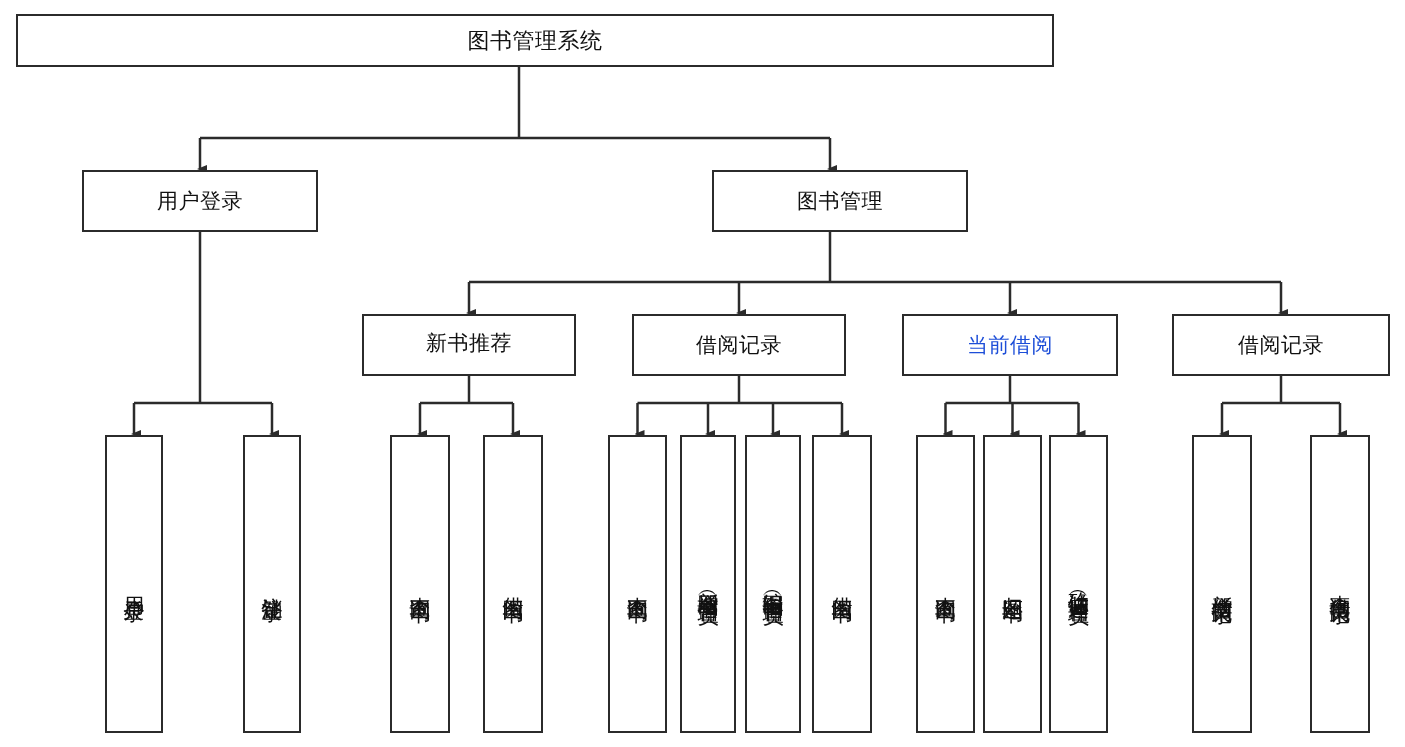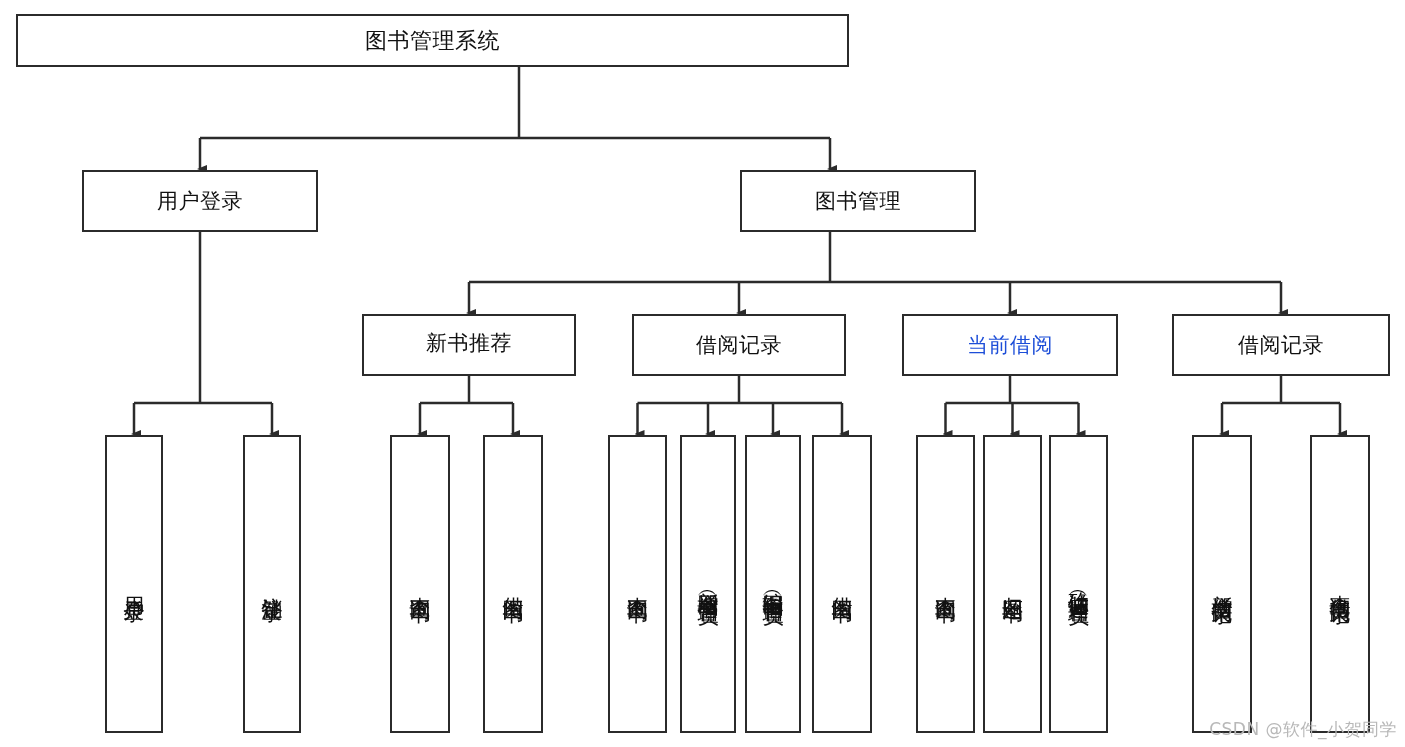--- a/index.html
+++ b/index.html
@@ -114,27 +114,27 @@
         <line x1="1012.5" y1="403" x2="1012.5" y2="434" stroke="#2b2b2b" stroke-width="2.5" marker-end="url(#arrow)"></line>
         <line x1="1078.5" y1="403" x2="1078.5" y2="434" stroke="#2b2b2b" stroke-width="2.5" marker-end="url(#arrow)"></line>
         <line x1="1281" y1="376" x2="1281" y2="403" stroke="#2b2b2b" stroke-width="2.5"></line>
         <line x1="1222" y1="403" x2="1340" y2="403" stroke="#2b2b2b" stroke-width="2.5"></line>
         <line x1="1222" y1="403" x2="1222" y2="434" stroke="#2b2b2b" stroke-width="2.5" marker-end="url(#arrow)"></line>
         <line x1="1340" y1="403" x2="1340" y2="434" stroke="#2b2b2b" stroke-width="2.5" marker-end="url(#arrow)"></line>
       </g>
   </svg>
 
   <div id="node-layer">
-      <div class="node horiz root" style="left: 16px; top: 14px; width: 833px; height: 53px; border-color: rgb(43, 43, 43); background: rgb(255, 255, 255); color: rgb(17, 17, 17);">
+      <div class="node horiz root" style="left: 16px; top: 14px; width: 1038px; height: 53px; border-color: rgb(43, 43, 43); background: rgb(255, 255, 255); color: rgb(17, 17, 17);">
         <span class="label">图书管理系统</span>
       </div>
       <div class="node horiz" style="left: 82px; top: 170px; width: 236px; height: 62px; border-color: rgb(43, 43, 43); background: rgb(255, 255, 255); color: rgb(17, 17, 17);">
         <span class="label">用户登录</span>
       </div>
-      <div class="node horiz" style="left: 712px; top: 170px; width: 236px; height: 62px; border-color: rgb(43, 43, 43); background: rgb(255, 255, 255); color: rgb(17, 17, 17); margin-left: 28px;">
+      <div class="node horiz" style="left: 712px; top: 170px; width: 256px; height: 62px; border-color: rgb(43, 43, 43); background: rgb(255, 255, 255); color: rgb(17, 17, 17);">
         <span class="label">图书管理</span>
       </div>
       <div class="node horiz" style="left: 362px; top: 314px; width: 214px; height: 62px; border-color: rgb(43, 43, 43); background: rgb(255, 255, 255); color: rgb(17, 17, 17); font-family: Liberation Mono, monospace;">
         <span class="label">新书推荐</span>
       </div>
       <div class="node horiz" style="left: 632px; top: 314px; width: 214px; height: 62px; border-color: rgb(43, 43, 43); background: rgb(255, 255, 255); color: rgb(17, 17, 17);">
         <span class="label">借阅记录</span>
       </div>
       <div class="node horiz" style="left: 902px; top: 314px; width: 216px; height: 62px; border-color: rgb(43, 43, 43); background: rgb(255, 255, 255); color: #1d4ed8;">
         <span class="label">当前借阅</span>
@@ -176,14 +176,13 @@
         <span class="label">确认归还（管理员）</span>
       </div>
       <div class="node vert" style="left: 1192px; top: 435px; width: 60px; height: 298px; border-color: rgb(43, 43, 43); background: rgb(255, 255, 255); color: rgb(17, 17, 17);">
         <span class="label">新增借阅记录</span>
       </div>
       <div class="node vert" style="left: 1310px; top: 435px; width: 60px; height: 298px; border-color: rgb(43, 43, 43); background: rgb(255, 255, 255); color: rgb(17, 17, 17);">
         <span class="label">查询借阅记录</span>
       </div>
     </div>
 
-  <div class="watermark">CSDN @软件_小贺同学</div>
 </div>
 
 </body></html>

